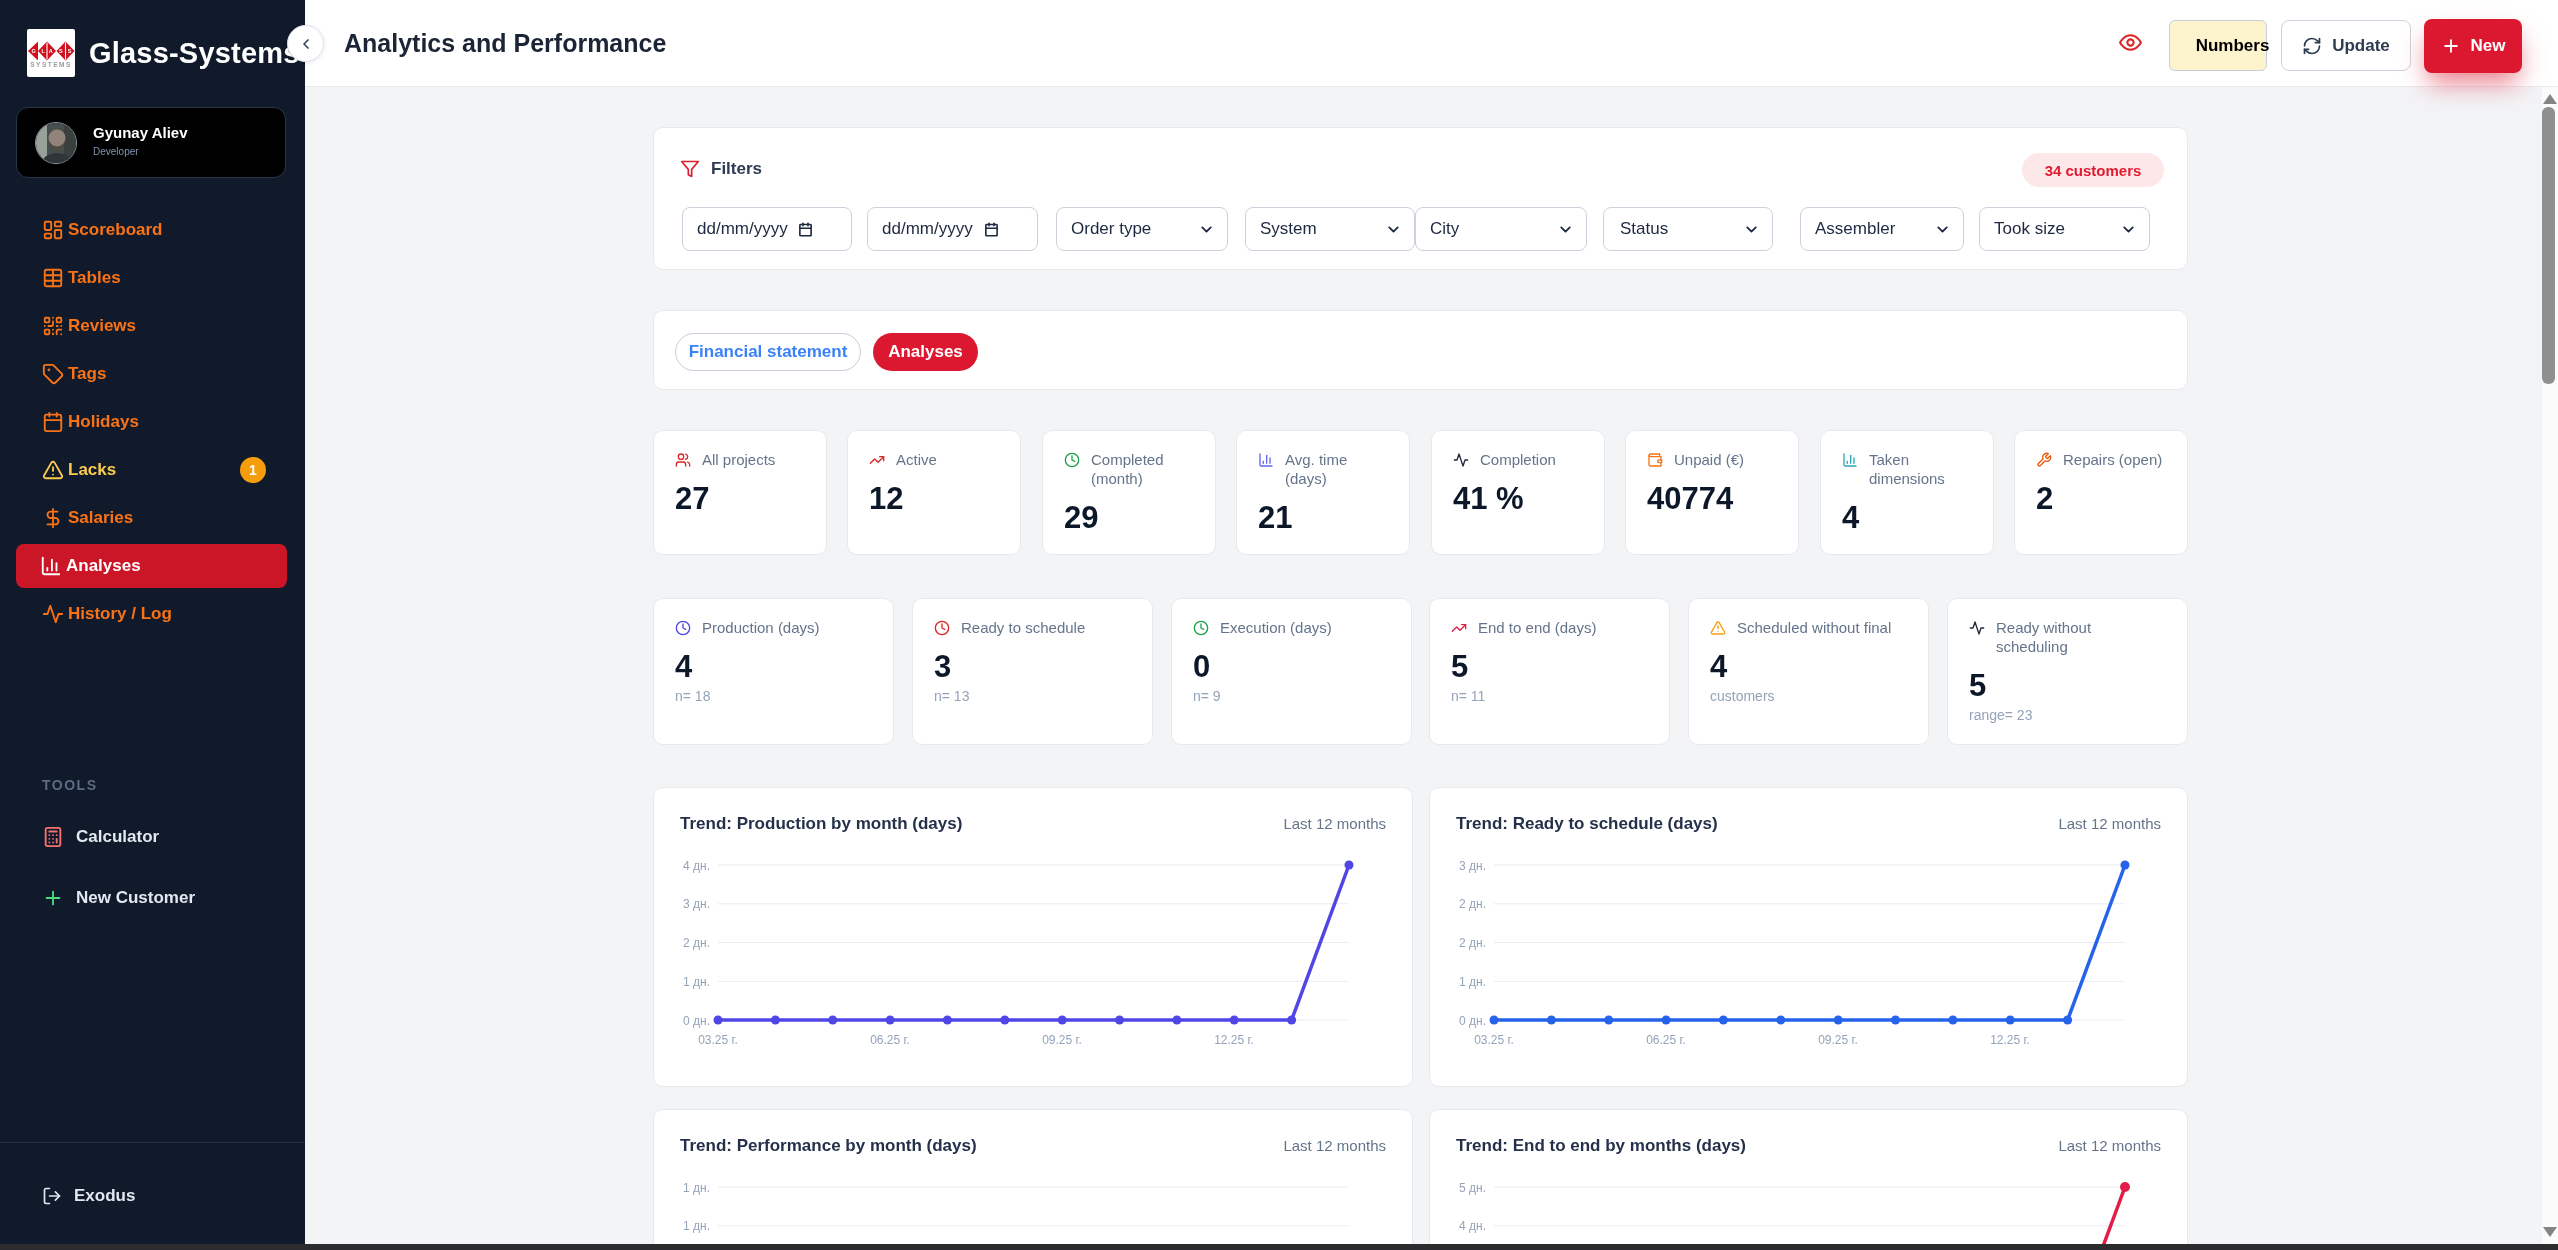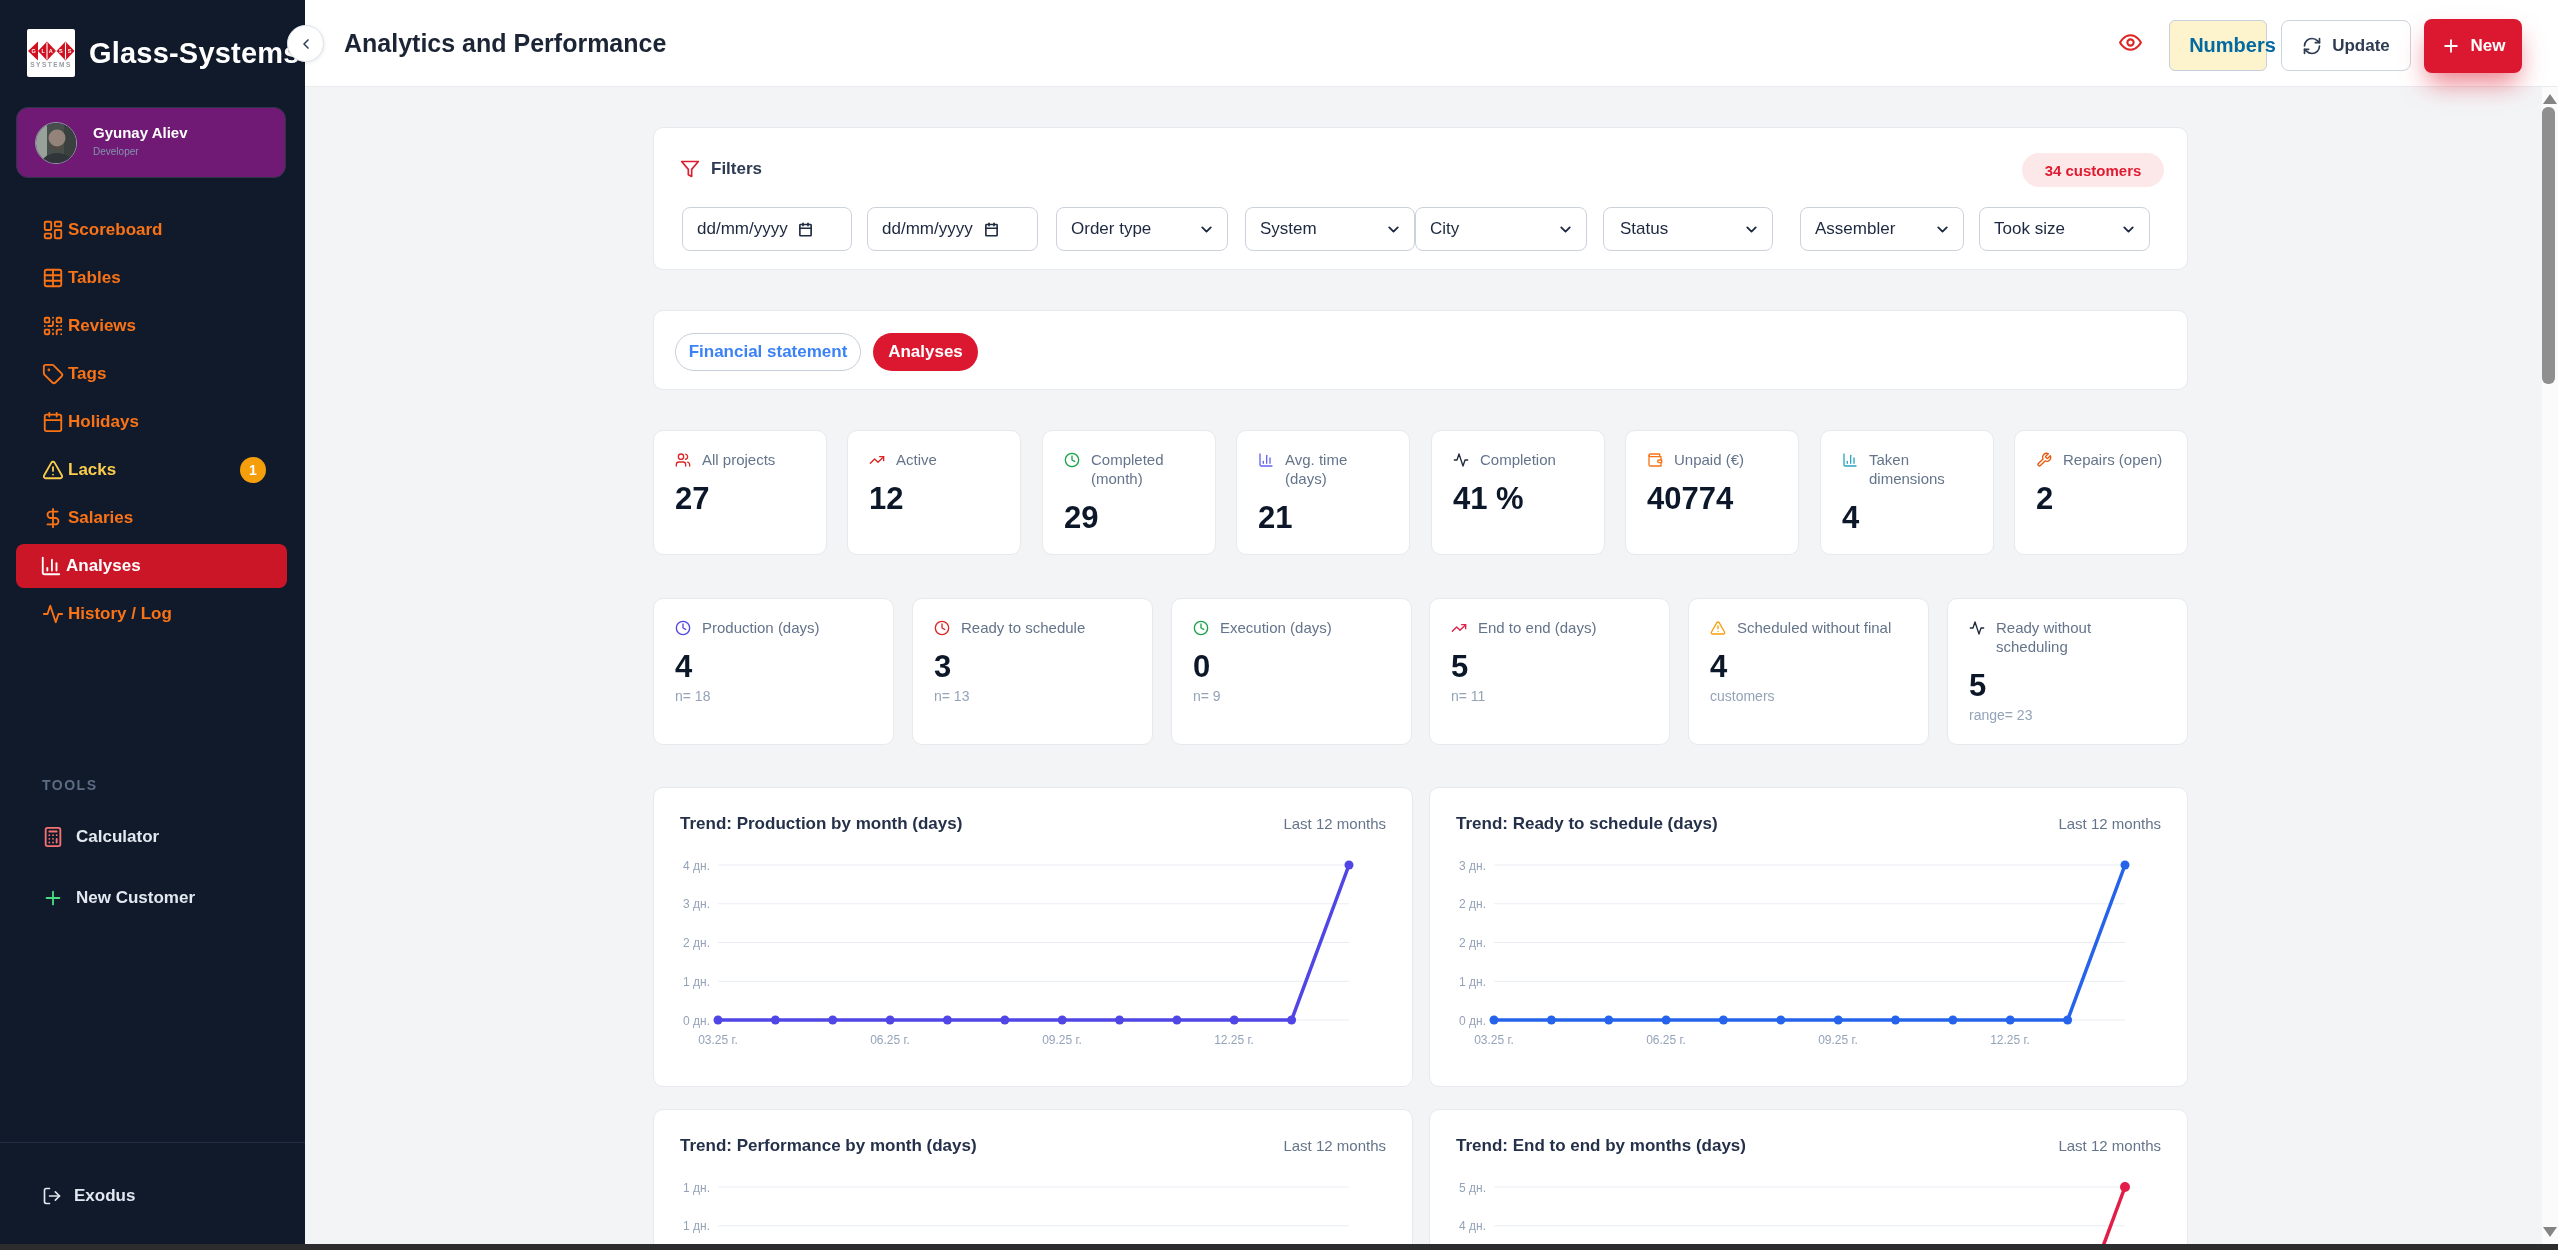--- a/index.html
+++ b/index.html
@@ -5,21 +5,21 @@
 * { margin:0; padding:0; box-sizing:border-box; }
 html,body { width:2558px; height:1250px; overflow:hidden; }
 body { font-family:"Liberation Sans", sans-serif; background:#f3f4f6; position:relative; }
 .i { fill:none; stroke:currentColor; stroke-width:2; stroke-linecap:round; stroke-linejoin:round; }
 
 
 .sidebar { position:absolute; left:0; top:0; width:305px; height:1250px; background:#111a2b; z-index:10; }
 .logo-row { position:absolute; left:27px; top:29px; display:flex; align-items:center; }
 .logo-box { width:48px; height:48px; background:#fff; border-radius:2px; }
 .logo-text { color:#fff; font-size:29px; font-weight:700; margin-left:14px; letter-spacing:0.2px; }
-.user-card { position:absolute; left:16px; top:107px; width:270px; height:71px; background:#701a75; border:1px solid #2b3649; border-radius:12px; }
+.user-card { position:absolute; left:16px; top:107px; width:270px; height:71px; background:#000000; border:1px solid #2b3649; border-radius:12px; }
 .avatar { position:absolute; left:18px; top:14px; width:42px; height:42px; border-radius:50%; overflow:hidden; border:1px solid #8b97a8; }
 .u-name { position:absolute; left:76px; top:16px; color:#fff; font-size:15px; font-weight:700; }
 .u-role { position:absolute; left:76px; top:38px; color:#8295ad; font-size:10px; }
 .nav { position:absolute; left:0; top:206px; width:305px; }
 .nav-item { position:relative; height:48px; display:flex; align-items:center; color:#f97316; font-size:17px; font-weight:600; }
 .nav-item svg { position:absolute; left:42px; width:22px; height:22px; }
 .nav-item span { margin-left:68px; }
 .nav-item.warn { color:#fbcc4c; }
 .badge1 { position:absolute; left:240px; top:11px; width:26px; height:26px; background:#f59e0b; border-radius:50%; color:#fff; font-size:14px; font-weight:700; display:flex; align-items:center; justify-content:center; }
 .nav-item.active { background:#cb1628; border-radius:8px; margin:2px 18px 2px 16px; height:44px; color:#fff; }
@@ -29,21 +29,21 @@
 .tool-item { position:absolute; left:0; width:305px; height:44px; display:flex; align-items:center; color:#e2e8f0; font-size:17px; font-weight:600; }
 .tool-item svg { position:absolute; left:42px; width:22px; height:22px; }
 .tool-item span { margin-left:76px; }
 .side-divider { position:absolute; left:0; top:1142px; width:305px; height:1px; background:#232e42; }
 .collapse-btn { position:absolute; left:287px; top:25px; width:37px; height:37px; background:#fff; border:1px solid #dde3ea; border-radius:50%; z-index:40; display:flex; align-items:center; justify-content:center; color:#32435a; box-shadow:0 1px 4px rgba(0,0,0,0.10); }
 
 
 .header { position:absolute; left:305px; top:0; width:2253px; height:87px; background:#fff; border-bottom:1px solid #e9ebee; z-index:5; }
 .page-title { position:absolute; left:39px; top:29px; font-size:25px; font-weight:700; color:#1c2536; }
 .eye { position:absolute; left:1813px; top:30px; color:#dc2626; }
-.btn-numbers { position:absolute; left:1864px; top:20px; width:98px; height:51px; background:#fdf3cd; border:1px solid #c6cfda; border-radius:6px; font-size:20px; font-weight:700; color:#0369a1; display:flex; align-items:center; justify-content:center;padding-left:29px; }
+.btn-numbers { position:absolute; left:1864px; top:20px; width:98px; height:51px; background:#fdf3cd; border:1px solid #c6cfda; border-radius:6px; font-size:17px; font-weight:700; color:#000000; display:flex; align-items:center; justify-content:center;padding-left:29px; }
 .btn-update { position:absolute; left:1976px; top:20px; width:130px; height:51px; background:#fff; border:1px solid #ccd4de; border-radius:8px; font-size:17px; font-weight:600; color:#2e3c52; display:flex; align-items:center; justify-content:center; gap:10px; }
 .btn-new { position:absolute; left:2119px; top:19px; width:98px; height:54px; background:#dc1830; border-radius:8px; font-size:17px; font-weight:700; color:#fff; display:flex; align-items:center; justify-content:center; gap:10px; box-shadow:0 14px 26px -4px rgba(220,24,48,0.55); }
 
 
 .card { position:absolute; background:#fff; border:1px solid #e7e9ed; border-radius:10px; }
 
 
 .filters-title { position:absolute; left:26px; top:31px; display:flex; align-items:center; gap:11px; font-size:17px; font-weight:700; color:#2e3b55; }
 .cust-badge { position:absolute; left:1368px; top:25px; width:142px; height:34px; background:#fde8e9; border-radius:17px; color:#e01b31; font-size:15px; font-weight:700; display:flex; align-items:center; justify-content:center; }
 .f-row { position:absolute; left:28px; top:79px; display:flex; }

